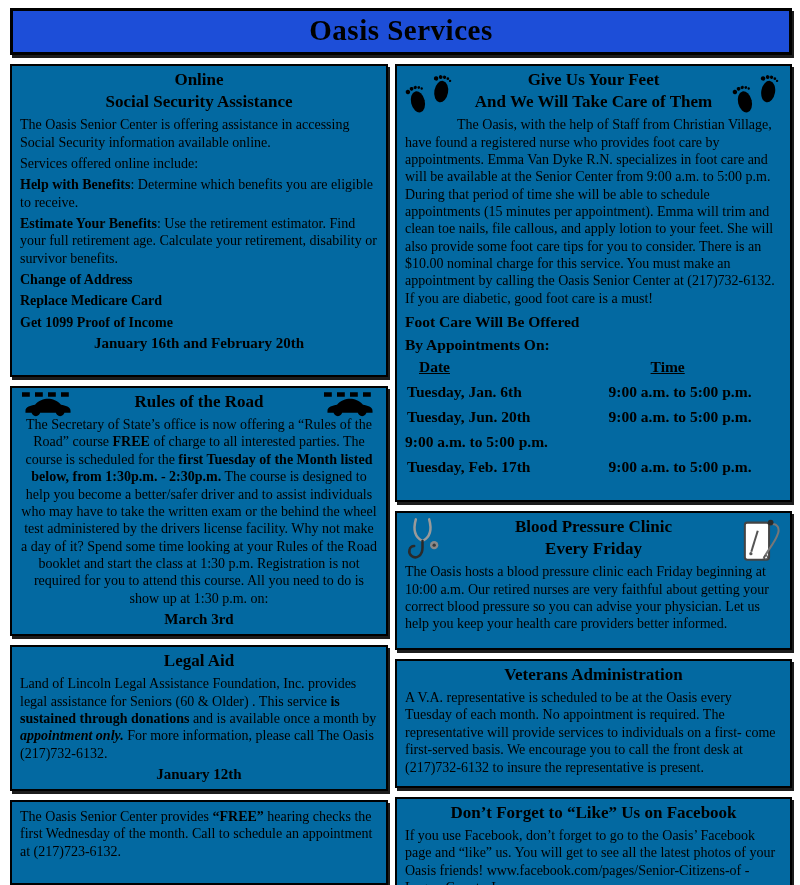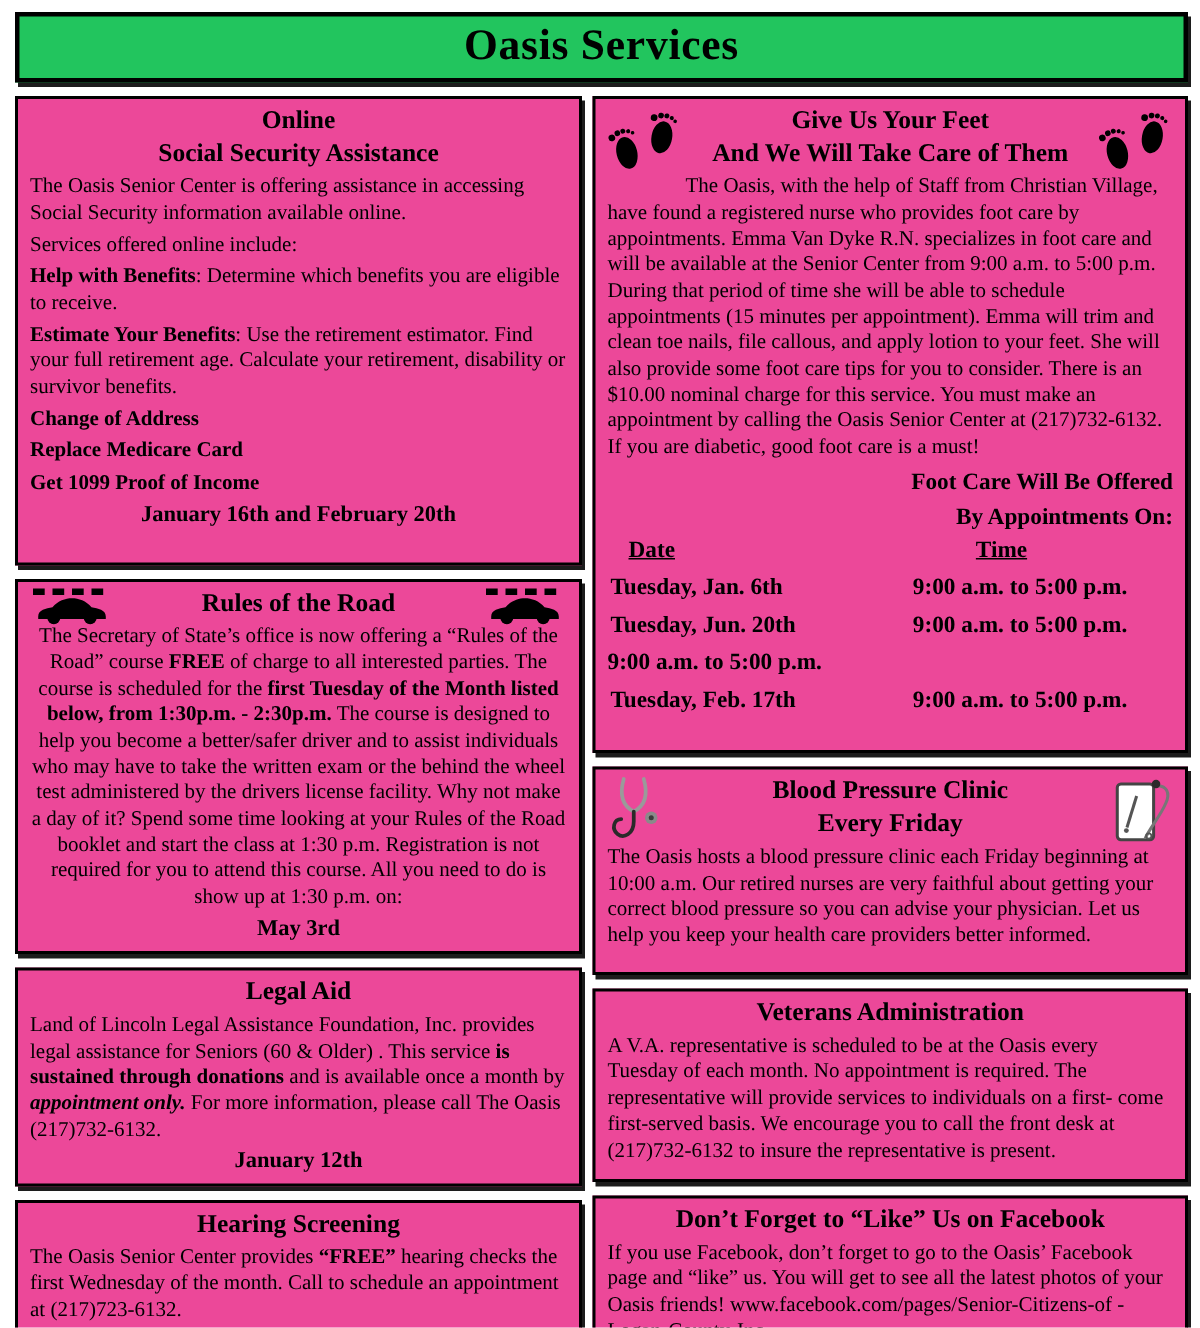--- a/index.html
+++ b/index.html
@@ -11,38 +11,38 @@
     overflow: hidden;
   }
   .page { padding: 8px 8px 0 10px; }
 
   .title-box {
     border: 3px solid #000;
     box-shadow: 2px 3px 0 #1c1c1c;
     text-align: center;
     padding: 3px 0 5px;
     margin-bottom: 9px;
-    background: #22c55e;
+    background: #1d4ed8;
   }
   .title-box h1 { font-size: 29px; font-weight: bold; letter-spacing: 0.5px; }
 
   .columns { display: flex; gap: 7px; align-items: flex-start; }
   .col-left  { width: 378px; flex: 0 0 378px; }
   .col-right { flex: 1; }
 
   .box {
     border: 2px solid #000;
     box-shadow: 2px 3px 0 #1c1c1c;
-    background: #ec4899;
+    background: #0369a1;
     padding: 3px 8px 6px;
     margin-bottom: 9px;
   }
 
   h2.sec-title { font-size: 17px; font-weight: bold; text-align: center; line-height: 1.3; }
-  h3.sub-title { font-size: 15.5px; font-weight: bold; text-align: right; line-height: 1.45; }
+  h3.sub-title { font-size: 15.5px; font-weight: bold; text-align: left; line-height: 1.45; }
 
   p.body {
     font-size: 14px;
     line-height: 1.24;
     margin: 3px 0 4px;
   }
   p.center { text-align: center; }
   p.footer-date { font-size: 15px; font-weight: bold; text-align: center; margin-top: 2px; }
   p.indent-first { text-indent: 52px; }
 
@@ -118,31 +118,30 @@
           <span class="svg-icon icon-right">
             <svg viewBox="0 0 64 30" width="56" height="26">
               <line x1="2" y1="4" x2="62" y2="4" stroke="#000" stroke-width="5" stroke-dasharray="9 6"></line>
               <path fill="#000" d="M6,23 C6,18 12,17 17,16 C21,11 27,9 32,9 C37,9 43,11 47,16 C52,17 58,18 58,23 L58,25 L6,25 Z"></path>
               <circle cx="18" cy="24" r="5" fill="#000"></circle>
               <circle cx="46" cy="24" r="5" fill="#000"></circle>
             </svg>
           </span>
         </div>
         <p class="body center"><span>The Secretary of State’s office is now offering a “Rules of the Road” course </span><b>FREE</b><span> of charge to all interested parties. The course is scheduled for the </span><b>first Tuesday of the Month listed below, from 1:30p.m. - 2:30p.m.</b><span>  The course is designed to help you become a better/safer driver and to assist individuals who may have to take the written exam or the behind the wheel test administered by the drivers license facility.  Why not make a day of it?  Spend some time looking at your Rules of the Road  booklet and start the class at 1:30 p.m.   Registration is not required for you to attend this course.  All you need to do is show up at 1:30 p.m. on:</span></p>
-        <p class="footer-date">May 3rd</p>
+        <p class="footer-date">March 3rd</p>
       </section>
 
       <section class="box b-legal">
         <h2 class="sec-title">Legal Aid</h2>
         <p class="body"><span>Land of Lincoln Legal Assistance Foundation, Inc. provides legal assistance for Seniors (60 &amp; Older) . This service </span><b>is sustained through donations</b><span> and is available once a month by </span><b style="font-style: italic;">appointment only.</b><span>  For more information, please call The Oasis (217)732-6132.</span></p>
         <p class="footer-date">January 12th</p>
       </section>
 
       <section class="box b-hearing">
-        <h2 class="sec-title">Hearing Screening</h2>
         <p class="body"><span>The Oasis Senior Center provides </span><b>“FREE”</b><span> hearing checks the first Wednesday of the month.  Call to schedule an appointment at (217)723-6132.</span></p>
       </section>
 
     </div>
 
     <div class="col col-right">
 
       <section class="box b-feet">
         <div class="icon-head">
           <span class="svg-icon icon-left">

